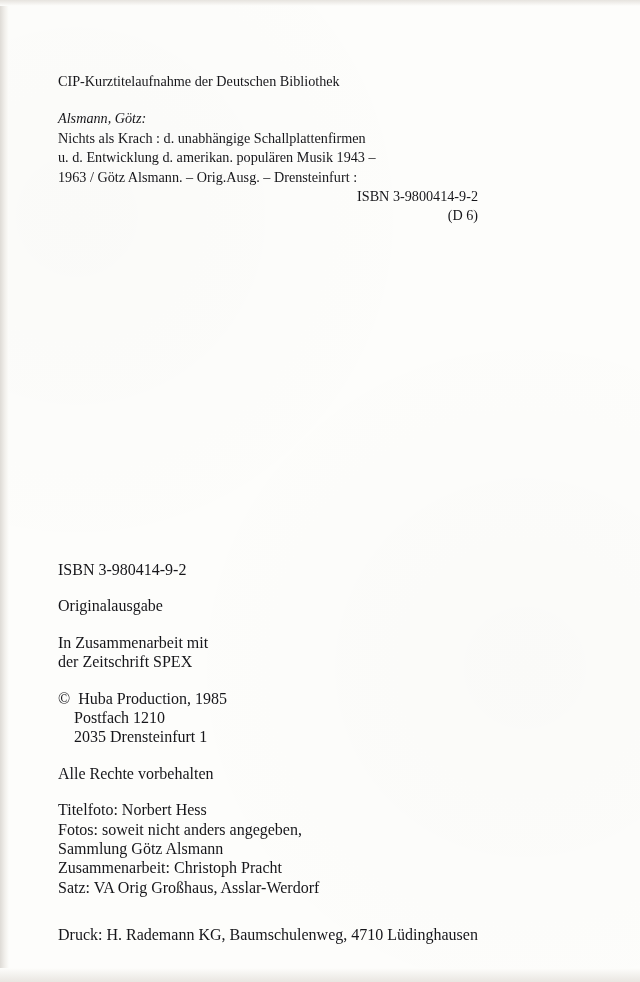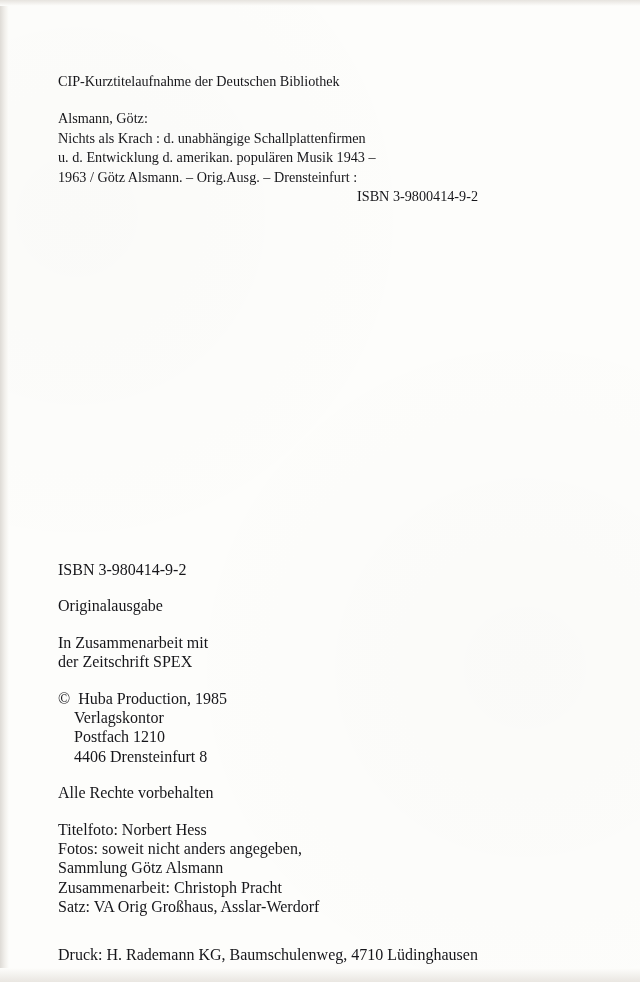--- a/index.html
+++ b/index.html
@@ -53,20 +53,21 @@
     left: 58px;
     top: 72px;
     width: 420px;
     font-size: 14.2px;
     line-height: 19.4px;
   }
   .cip .heading {
     margin-bottom: 18px;
   }
   .cip .author {
+    font-style: italic;
   }
   .cip .indent1 {
     padding-left: 14px;
     text-align: right;
   }
 
   
   .colophon {
     left: 58px;
     top: 560px;
@@ -100,41 +101,41 @@
   <div class="edge-top"></div>
   <div class="edge-bottom"></div>
 
   <div class="block cip">
     <div class="line heading">CIP-Kurztitelaufnahme der Deutschen Bibliothek</div>
     <div class="line author">Alsmann, Götz:</div>
     <div class="line">Nichts als Krach : d. unabhängige Schallplattenfirmen</div>
     <div class="line">u. d. Entwicklung d. amerikan. populären Musik 1943 –</div>
     <div class="line">1963 / Götz Alsmann. – Orig.Ausg. – Drensteinfurt :</div>
     <div class="line indent1">ISBN 3-9800414-9-2</div>
+    <div class="line indent1">(D 6)</div>
   </div>
 
   <div class="block colophon">
     <div class="grp">
       <div class="line">ISBN 3-980414-9-2</div>
     </div>
 
     <div class="grp">
       <div class="line">Originalausgabe</div>
     </div>
 
     <div class="grp">
       <div class="line">In Zusammenarbeit mit</div>
       <div class="line">der Zeitschrift SPEX</div>
     </div>
 
     <div class="grp">
       <div class="line">©  Huba Production, 1985</div>
-      <div class="line indent">Verlagskontor</div>
       <div class="line indent">Postfach 1210</div>
-      <div class="line indent">4406 Drensteinfurt 8</div>
+      <div class="line indent">2035 Drensteinfurt 1</div>
     </div>
 
     <div class="grp">
       <div class="line">Alle Rechte vorbehalten</div>
     </div>
 
     <div class="grp tight">
       <div class="line">Titelfoto: Norbert Hess</div>
       <div class="line">Fotos: soweit nicht anders angegeben,</div>
       <div class="line">Sammlung Götz Alsmann</div>

